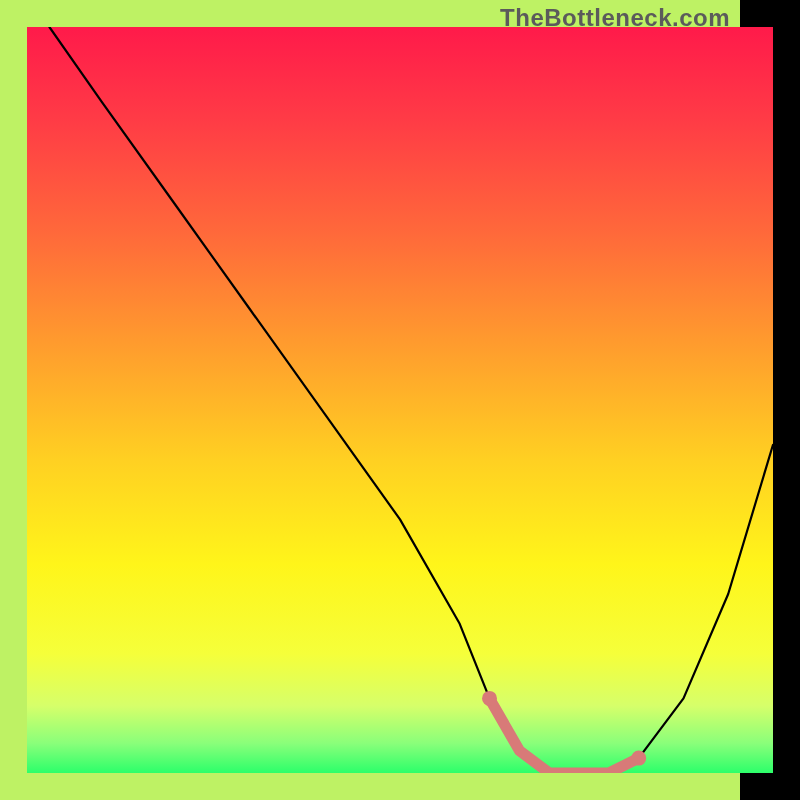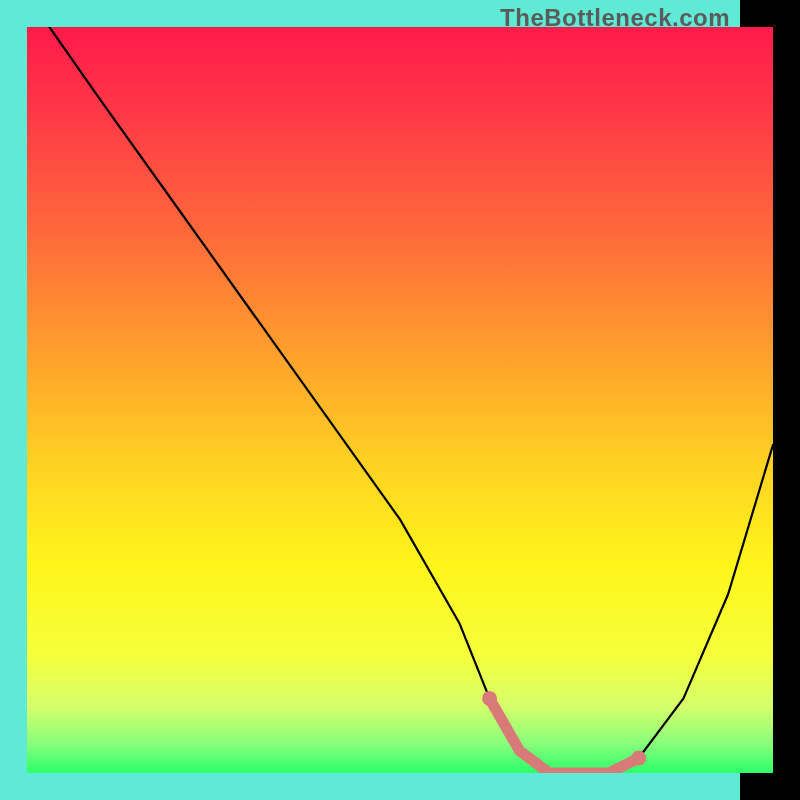--- a/index.html
+++ b/index.html
@@ -8,21 +8,21 @@
     width: 800px;
     height: 800px;
     background: #000;
     overflow: hidden;
     font-family: Arial, Helvetica, sans-serif;
   }
   .frame {
     position: relative;
     width: 740px;
     height: 800px;
-    background: #5eead4;
+    background: #bef264;
   }
   .watermark {
     position: absolute;
     top: 4px;
     right: 10px;
     color: #5b5b5b;
     font-size: 24px;
     font-weight: 600;
     letter-spacing: 0.5px;
     z-index: 30;

